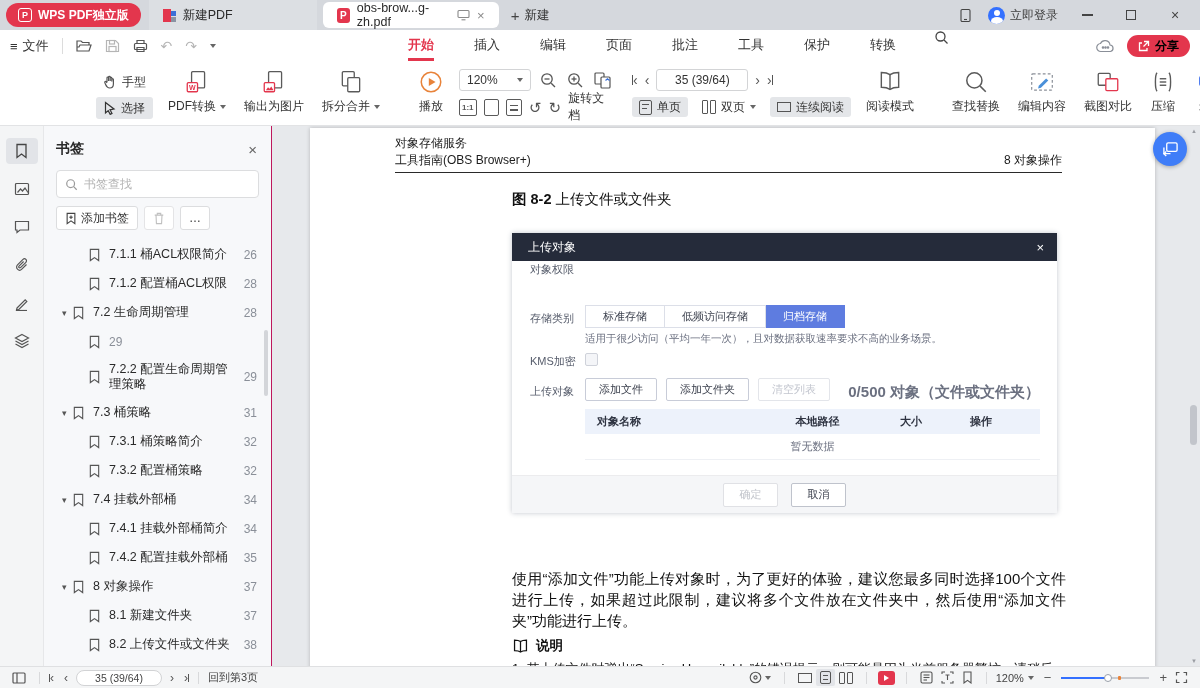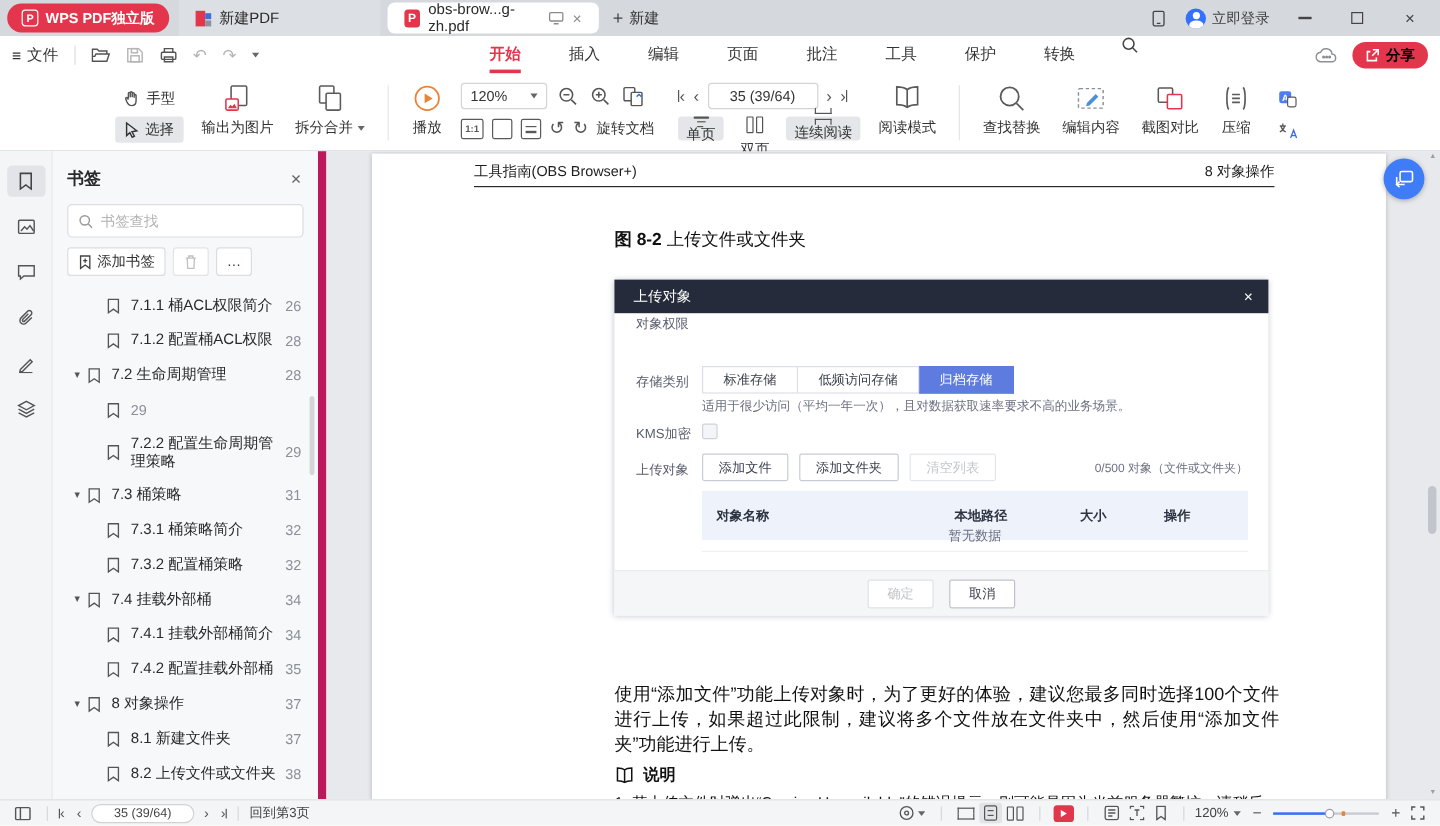--- a/index.html
+++ b/index.html
@@ -60,38 +60,38 @@
   .zoombox { display:flex; align-items:center; justify-content:space-between; width:72px; height:22px; border:1px solid #d3d4d6; border-radius:3px; padding:0 7px; font-size:12px; color:#333; }
   .pagebox { width:92px; height:22px; border:1px solid #d3d4d6; border-radius:3px; font-size:12px; color:#333; display:flex; align-items:center; justify-content:center; }
   .navg { color:#555; font-size:14px; display:flex; align-items:center; }
   .navg .bar { width:1px; height:10px; background:#555; }
   .smico { width:20px; height:20px; display:flex; align-items:center; justify-content:center; color:#555; font-size:13px; }
   .box11 { width:19px; height:17px; border:1.3px solid #5a5a5a; border-radius:2px; font-size:8px; color:#5a5a5a; display:flex; align-items:center; justify-content:center; font-weight:bold; }
   .fitbox { width:17px; height:17px; border:1.3px solid #5a5a5a; border-radius:2px; position:relative; }
   .fitbox.fw::before { content:""; position:absolute; left:3px; right:3px; top:5px; height:1.2px; background:#5a5a5a; }
   .fitbox.fw::after { content:""; position:absolute; left:3px; right:3px; bottom:4px; height:1.2px; background:#5a5a5a; }
   .rot { font-size:15px; color:#555; line-height:1; }
-  .chipv { display:flex; align-items:center; gap:5px; height:20px; padding:0 7px; border-radius:3px; font-size:12px; color:#333; white-space:nowrap;flex-direction:column; }
+  .chipv { display:flex; align-items:center; gap:5px; height:20px; padding:0 7px; border-radius:3px; font-size:12px; color:#333; white-space:nowrap; }
   .chipv.sel { background:#e4e6e9; }
   .pgico { width:13px; height:15px; border:1.2px solid #555; border-radius:2px; position:relative; }
   .pgico::before { content:""; position:absolute; left:2px; top:3px; right:2px; height:1.1px; background:#555; }
   .pgico::after { content:""; position:absolute; left:2px; top:7px; width:5px; height:1.1px; background:#555; }
   .dblico { display:flex; gap:2px; }
   .dblico i { width:6px; height:14px; border:1.2px solid #555; border-radius:1px; }
   .contico { width:14px; height:14px; position:relative; }
   .contico::before { content:""; position:absolute; left:0; right:0; top:2px; height:4px; border:1.2px solid #555; border-bottom:none; }
   .contico::after { content:""; position:absolute; left:0; right:0; bottom:2px; height:4px; border:1.2px solid #555; border-top:none; }
 
   
   #rail { position:absolute; left:0; top:126px; width:44px; height:540px; background:#f4f5f6; border-right:1px solid #e6e7e9; display:flex; flex-direction:column; align-items:center; padding-top:12px; gap:12px; }
   .rail-btn { width:32px; height:26px; border-radius:4px; display:flex; align-items:center; justify-content:center; color:#555; }
   .rail-btn.sel { background:#e2e4e8; }
 
   
-  #panel { position:absolute; left:44px; top:126px; width:228px; height:540px; background:#f7f8fa; border-right:7px solid #be185d; overflow:hidden; }
+  #panel { position:absolute; left:44px; top:126px; width:228px; height:540px; background:#f7f8fa; border-right:1px solid #be185d; overflow:hidden; }
   .pn-head { display:flex; align-items:center; justify-content:space-between; padding:14px 14px 0 12px; font-size:14px; color:#2a2a2a; font-weight:bold; }
   .pn-close { color:#666; font-size:15px; font-weight:normal; }
   .bm-search { display:flex; align-items:center; gap:6px; margin:12px 12px 0; height:28px; background:#fff; border:1px solid #dcdddf; border-radius:4px; padding:0 8px; }
   .bm-search input { border:none; outline:none; width:150px; font-size:12px; color:#333; background:transparent; font-family:inherit; }
   .bm-search input::placeholder { color:#b3b3b3; }
   .pn-actions { display:flex; align-items:center; gap:6px; margin:8px 12px 0; }
   .act-btn { display:flex; align-items:center; gap:4px; height:24px; padding:0 8px; background:#fff; border:1px solid #dcdddf; border-radius:3px; font-size:12px; color:#333; }
   .act-btn.dis { color:#c0c0c0; border-color:#e4e4e6; }
   .bm-list { margin-top:10px; font-size:12.5px; color:#2a2a2a; }
   .bm-row { display:flex; align-items:center; min-height:29px; padding-right:14px; position:relative; }
@@ -116,22 +116,22 @@
   .dlg-head { height:28px; background:#252b3a; color:#fff; display:flex; align-items:center; justify-content:space-between; padding:0 13px 0 16px; font-size:12px; }
   .dlg-lab { position:absolute; left:18px; color:#575d6c; }
   .seg { position:absolute; left:73px; display:flex; }
   .seg-btn { height:23px; display:flex; align-items:center; justify-content:center; padding:0 17px; background:#fff; border:1px solid #dcdfe8; border-left-width:0; color:#3a3f4c; }
   .seg-btn:first-child { border-left-width:1px; }
   .seg-btn.sel { background:#5e7ce0; border-color:#5e7ce0; color:#fff; }
   .dlg-hint { position:absolute; left:73px; top:99px; color:#6b7080; font-size:10.5px; }
   .kms-box { position:absolute; left:73px; top:120px; width:13px; height:13px; border:1px solid #cfd2da; background:#f4f5f8; border-radius:2px; }
   .up-btn { height:23px; display:flex; align-items:center; justify-content:center; padding:0 13px; background:#fff; border:1px solid #c8ccd8; border-radius:2px; color:#3a3f4c; margin-right:9px; }
   .up-btn.dis { color:#c3c6cf; border-color:#e3e5ea; }
-  .dlg-counter { position:absolute; right:17px; top:150px; color:#6b7080; font-size:10px; }
-  .dlg-tablehead { position:absolute; left:73px; top:176px; width:455px; height:41px; background:#edf2fb; display:flex; align-items:center; color:#2f3442; font-weight:bold; }
+  .dlg-counter { position:absolute; right:17px; top:150px; color:#6b7080; font-size:15px;font-weight:bold; }
+  .dlg-tablehead { position:absolute; left:73px; top:176px; width:455px; height:25px; background:#edf2fb; display:flex; align-items:center; color:#2f3442; font-weight:bold; }
   .th-c1 { width:150px; padding-left:12px; } .th-c2 { width:165px;text-align:center; } .th-c3 { width:70px; } .th-c4 { width:70px; }
   .dlg-empty { position:absolute; left:73px; top:201px; width:455px; height:26px; display:flex; align-items:center; justify-content:center; color:#6b7080; border-bottom:1px solid #eef0f4; }
   .dlg-foot { position:absolute; left:0; bottom:0; width:100%; height:38px; background:#f5f6f8; border-top:1px solid #ececee; display:flex; align-items:center; justify-content:center; gap:13px; }
   .dlg-ok { width:55px; height:24px; background:#fff; border:1px solid #e0e1e5; color:#c0c3ca; display:flex; align-items:center; justify-content:center; border-radius:2px; }
   .dlg-cancel { width:55px; height:24px; background:#fff; border:1px solid #bfc3cc; color:#3a3f4c; display:flex; align-items:center; justify-content:center; border-radius:2px; }
 
   .para { position:absolute; left:202px; top:440px; width:554px; font-size:15px; line-height:21px; color:#111; text-align:justify; }
   .note-head { position:absolute; left:202px; top:509px; display:flex; align-items:center; gap:7px; font-size:13.5px; font-weight:bold; color:#111; }
   .clip-line { position:absolute; left:202px; top:532px; width:560px; font-size:13px; color:#111; white-space:nowrap; }
 
@@ -282,20 +282,31 @@
           <path d="M2.5 1.5 11 8 7 8.8l2 3.7-1.8.9-2-3.8-2.7 2.4z"></path>
         </svg>
       <span>选择</span>
     </span>
   </div>
 
   <div class="tb-big">
     <svg width="26" height="26" viewBox="0 0 24 24" fill="none" stroke="#5a5a5a" stroke-width="1.2">
         <rect x="7" y="2.5" width="12" height="15" rx="1"></rect>
         <rect x="3" y="12.5" width="9.5" height="8.5" rx="1" fill="#fff" stroke="#e3364d"></rect>
+        <text x="7.7" y="19.3" font-size="6.5" fill="#e3364d" stroke="none" text-anchor="middle" font-weight="bold">W</text>
+      </svg>
+    <span class="lbl">
+        <span>PDF转换</span>
+        <span class="chev sm"></span>
+      </span>
+  </div>
+  <div class="tb-big">
+    <svg width="26" height="26" viewBox="0 0 24 24" fill="none" stroke="#5a5a5a" stroke-width="1.2">
+        <rect x="7" y="2.5" width="12" height="15" rx="1"></rect>
+        <rect x="3" y="12.5" width="9.5" height="8.5" rx="1" fill="#fff" stroke="#e3364d"></rect>
         <path d="M4.5 19.5l2-2.6 1.4 1.4 1.6-2.1 2 3.3z" fill="#e3364d" stroke="none"></path>
       </svg>
     <span class="lbl">
         <span>输出为图片</span>
       </span>
   </div>
   <div class="tb-big">
     <svg width="26" height="26" viewBox="0 0 24 24" fill="none" stroke="#5a5a5a" stroke-width="1.2">
         <rect x="4" y="2.5" width="11" height="13" rx="1"></rect>
         <rect x="9" y="8" width="11" height="13" rx="1" fill="#fff"></rect>
@@ -659,20 +670,21 @@
         <span class="bm-pg">38</span>
       </div>
     <div class="bm-row l2"></div>
   </div>
   <span class="pn-scroll"></span>
 </div>
 
 <div id="docarea">
   <div id="page">
     <div class="doc-head">
+      <div>对象存储服务</div>
       <div>工具指南(OBS Browser+)</div>
       <span class="r">8 对象操作</span>
     </div>
     <div class="fig-title">
       <b>图 8-2</b>&nbsp;<span>上传文件或文件夹</span>
     </div>
 
     <div id="dlg">
       <div class="dlg-head">
         <span>上传对象</span>

